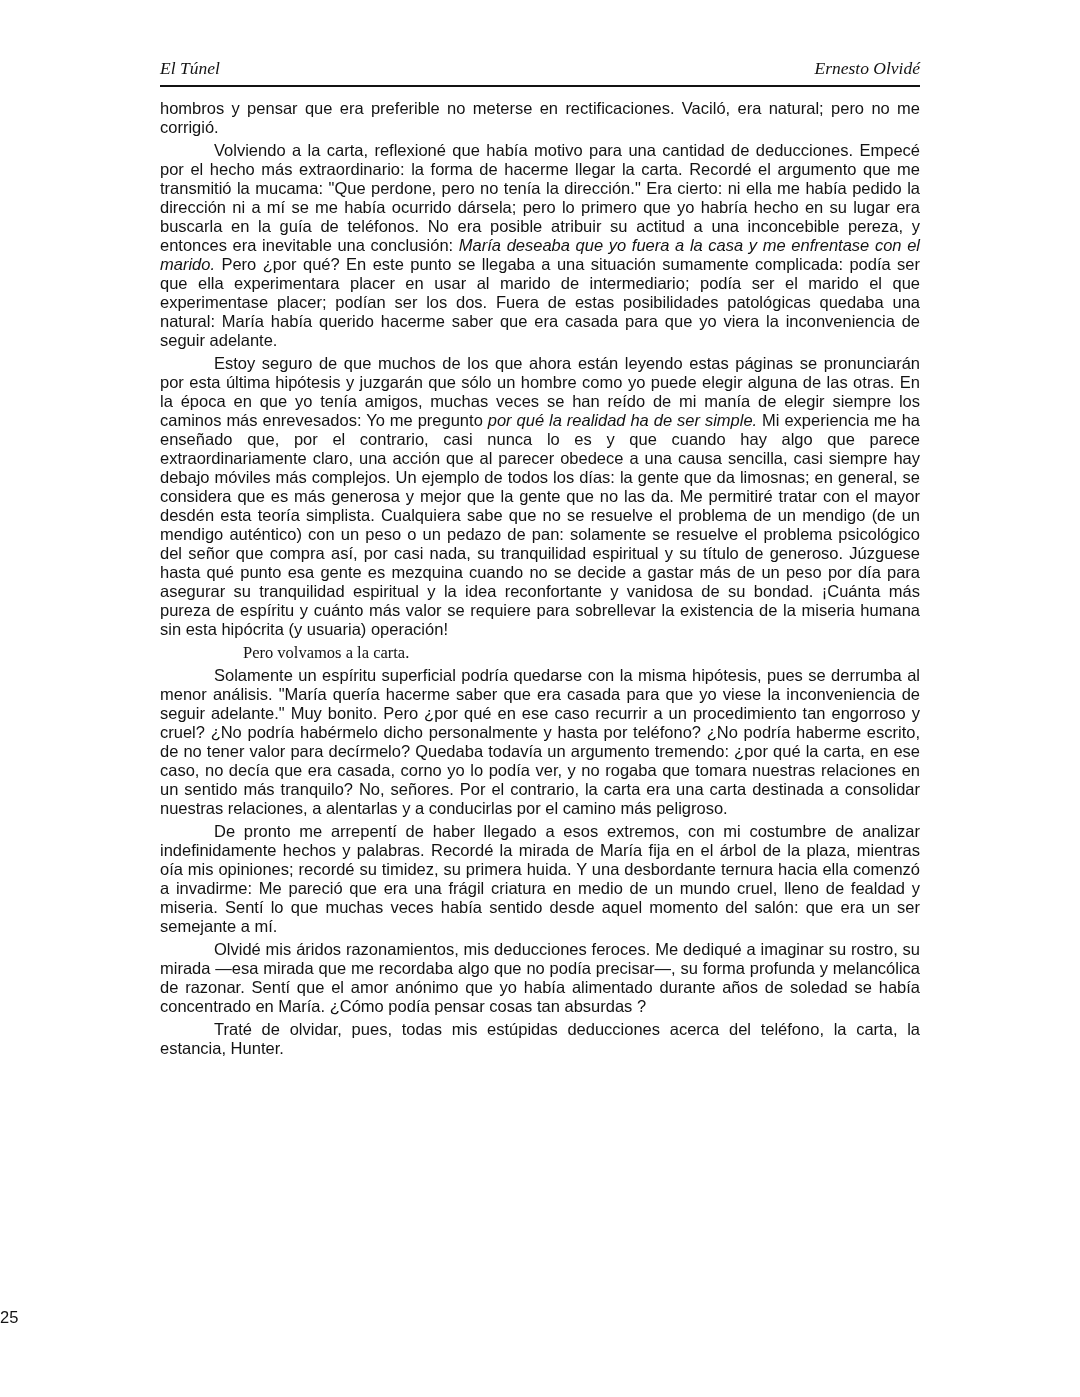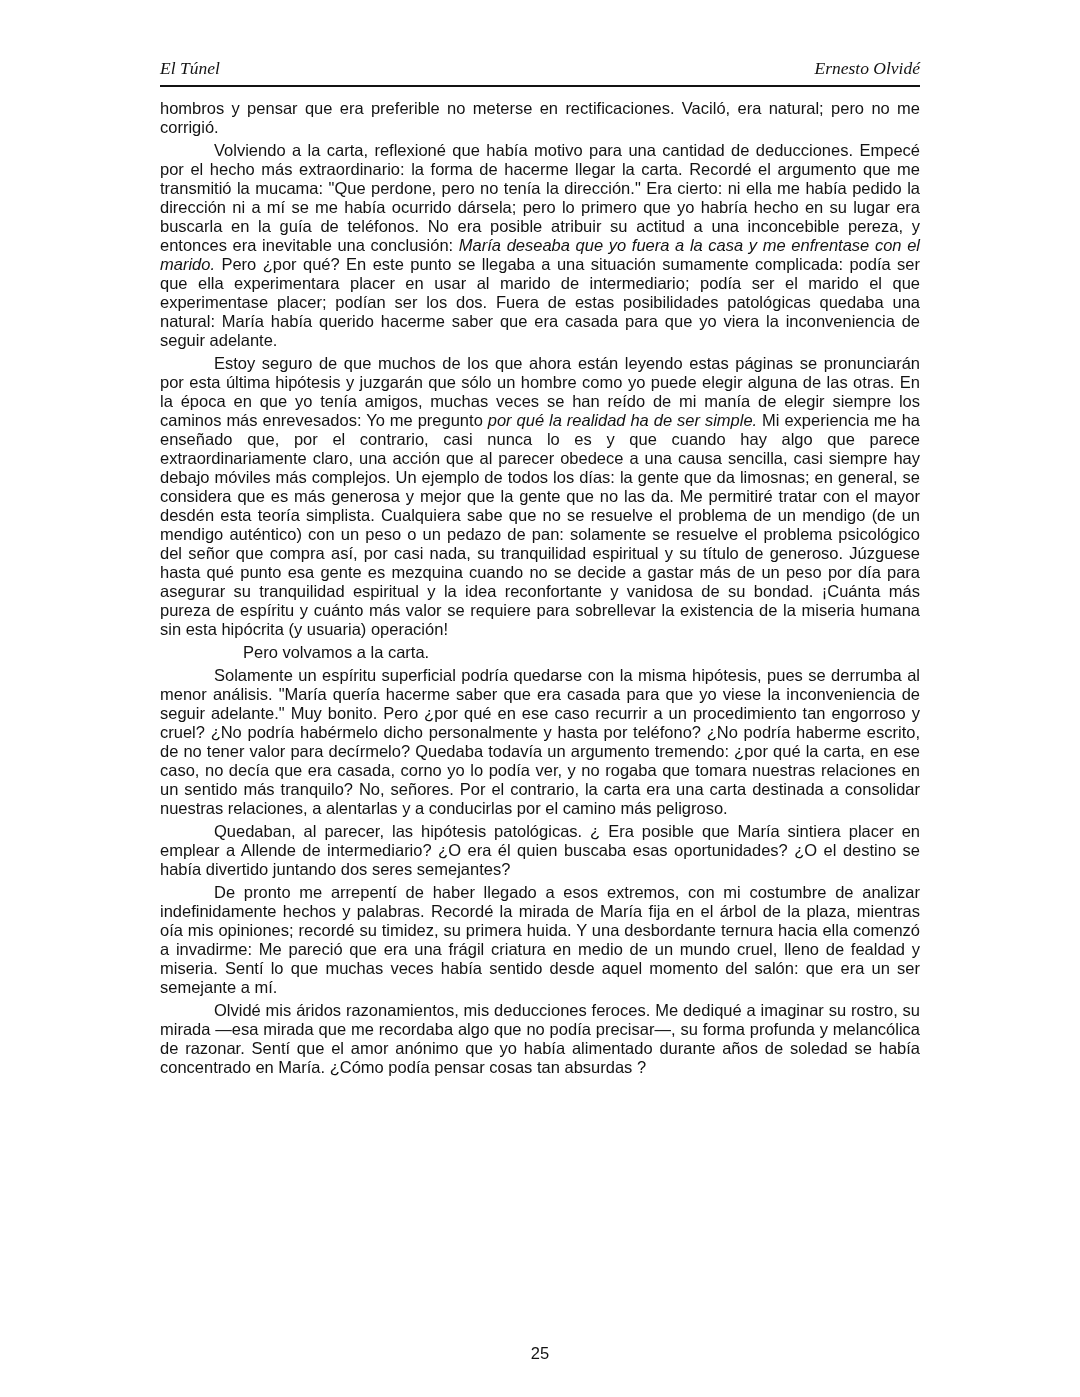--- a/index.html
+++ b/index.html
@@ -39,32 +39,31 @@
     font-size: 16.5px;
     line-height: 19px;
     color: #131313;
   }
   .para {
     margin: 0 0 4px 0;
     text-align: justify;
     text-indent: 54px;
   }
   .para.indent-none { text-indent: 0; }
-  .para.indent-deep { text-indent: 83px; }
+  .para.indent-deep { text-indent: 83px; font-family: Liberation Serif, serif; }
   .run.italic { font-style: italic; }
   .page-number {
     position: absolute;
     top: 1308px;
     left: 0;
     width: 100%;
-    text-align: center;
+    text-align: left;
     font-family: "Liberation Sans", sans-serif;
     font-size: 16.5px;
     color: #131313;
-    margin-top: 36px;
   }
 </style>
 </head>
 <body>
 
 <div class="page">
   <div class="inner">
 
     <div class="running-head">
       <span>El Túnel</span>
@@ -72,21 +71,21 @@
     </div>
 
     <div class="rule"></div>
 
     <div class="body-text">
         <p class="para indent-none"><span class="run">hombros y pensar que era preferible no meterse en rectificaciones. Vaciló, era natural; pero no me corrigió.</span></p>
         <p class="para indent-normal"><span class="run">Volviendo a la carta, reflexioné que había motivo para una cantidad de deducciones. Empecé por el hecho más extraordinario: la forma de hacerme llegar la carta. Recordé el argumento que me transmitió la mucama: "Que perdone, pero no tenía la dirección." Era cierto: ni ella me había pedido la dirección ni a mí se me había ocurrido dársela; pero lo primero que yo habría hecho en su lugar era buscarla en la guía de teléfonos. No era posible atribuir su actitud a una inconcebible pereza, y entonces era inevitable una conclusión: </span><span class="run italic">María deseaba que yo fuera a la casa y me enfrentase con el marido.</span><span class="run"> Pero ¿por qué? En este punto se llegaba a una situación sumamente complicada: podía ser que ella experimentara placer en usar al marido de intermediario; podía ser el marido el que experimentase placer; podían ser los dos. Fuera de estas posibilidades patológicas quedaba una natural: María había querido hacerme saber que era casada para que yo viera la inconveniencia de seguir adelante.</span></p>
         <p class="para indent-normal"><span class="run">Estoy seguro de que muchos de los que ahora están leyendo estas páginas se pronunciarán por esta última hipótesis y juzgarán que sólo un hombre como yo puede elegir alguna de las otras. En la época en que yo tenía amigos, muchas veces se han reído de mi manía de elegir siempre los caminos más enrevesados: Yo me pregunto </span><span class="run italic">por qué la realidad ha de ser simple.</span><span class="run"> Mi experiencia me ha enseñado que, por el contrario, casi nunca lo es y que cuando hay algo que parece extraordinariamente claro, una acción que al parecer obedece a una causa sencilla, casi siempre hay debajo móviles más complejos. Un ejemplo de todos los días: la gente que da limosnas; en general, se considera que es más generosa y mejor que la gente que no las da. Me permitiré tratar con el mayor desdén esta teoría simplista. Cualquiera sabe que no se resuelve el problema de un mendigo (de un mendigo auténtico) con un peso o un pedazo de pan: solamente se resuelve el problema psicológico del señor que compra así, por casi nada, su tranquilidad espiritual y su título de generoso. Júzguese hasta qué punto esa gente es mezquina cuando no se decide a gastar más de un peso por día para asegurar su tranquilidad espiritual y la idea reconfortante y vanidosa de su bondad. ¡Cuánta más pureza de espíritu y cuánto más valor se requiere para sobrellevar la existencia de la miseria humana sin esta hipócrita (y usuaria) operación!</span></p>
         <p class="para indent-deep"><span class="run">Pero volvamos a la carta.</span></p>
         <p class="para indent-normal"><span class="run">Solamente un espíritu superficial podría quedarse con la misma hipótesis, pues se derrumba al menor análisis. "María quería hacerme saber que era casada para que yo viese la inconveniencia de seguir adelante." Muy bonito. Pero ¿por qué en ese caso recurrir a un procedimiento tan engorroso y cruel? ¿No podría habérmelo dicho personalmente y hasta por teléfono? ¿No podría haberme escrito, de no tener valor para decírmelo? Quedaba todavía un argumento tremendo: ¿por qué la carta, en ese caso, no decía que era casada, corno yo lo podía ver, y no rogaba que tomara nuestras relaciones en un sentido más tranquilo? No, señores. Por el contrario, la carta era una carta destinada a consolidar nuestras relaciones, a alentarlas y a conducirlas por el camino más peligroso.</span></p>
-        <p class="para indent-normal"><span class="run">Quedaban, al parecer, las hipótesis patológicas. ¿ Era posible que María sintiera placer en emplear a Allende de intermediario? ¿O era él quien buscaba esas oportunidades? ¿O el destino se había divertido juntando dos seres semejantes?</span></p>
         <p class="para indent-normal"><span class="run">De pronto me arrepentí de haber llegado a esos extremos, con mi costumbre de analizar indefinidamente hechos y palabras. Recordé la mirada de María fija en el árbol de la plaza, mientras oía mis opiniones; recordé su timidez, su primera huida. Y una desbordante ternura hacia ella comenzó a invadirme: Me pareció que era una frágil criatura en medio de un mundo cruel, lleno de fealdad y miseria. Sentí lo que muchas veces había sentido desde aquel momento del salón: que era un ser semejante a mí.</span></p>
         <p class="para indent-normal"><span class="run">Olvidé mis áridos razonamientos, mis deducciones feroces. Me dediqué a imaginar su rostro, su mirada —esa mirada que me recordaba algo que no podía precisar—, su forma profunda y melancólica de razonar. Sentí que el amor anónimo que yo había alimentado durante años de soledad se había concentrado en María. ¿Cómo podía pensar cosas tan absurdas ?</span></p>
+        <p class="para indent-normal"><span class="run">Traté de olvidar, pues, todas mis estúpidas deducciones acerca del teléfono, la carta, la estancia, Hunter.</span></p>
       </div>
 
   </div>
 
   <div class="page-number">25</div>
 </div>
 
 </body></html>

